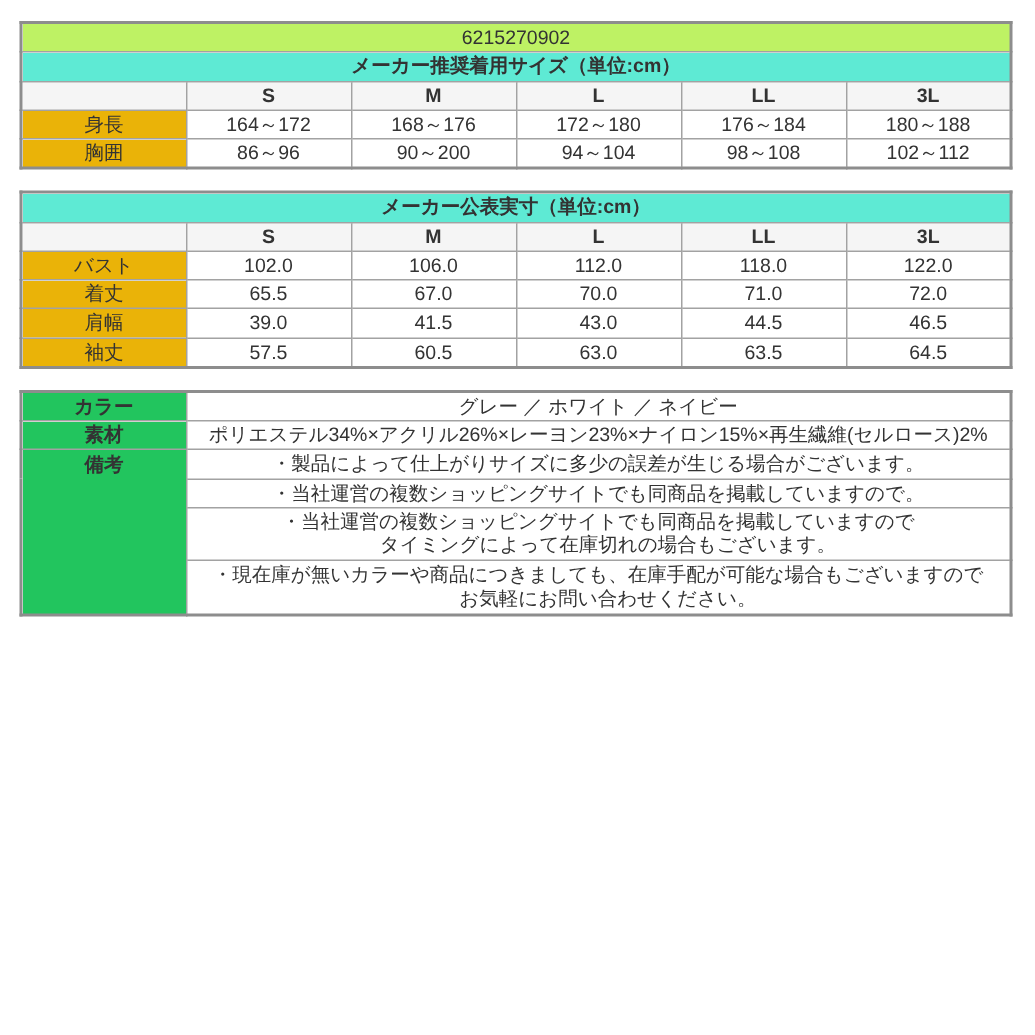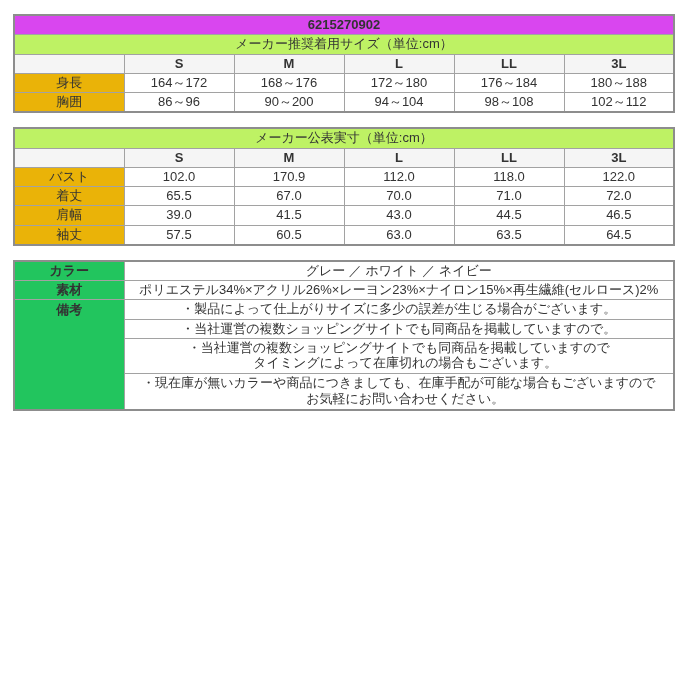--- a/index.html
+++ b/index.html
@@ -29,26 +29,25 @@
     line-height: 1.25;
     padding: 1px 4px;
     height: 15px;
     text-align: center;
     vertical-align: middle;
     overflow: hidden;
     white-space: nowrap;
   }
   td.code-cell {
     font-size: 13.5px;
-    background: #d946ef;
+    background: #bef264;
+  }
+  td.title-cell {
     font-weight: bold;
-  }
-  td.title-cell {
-    font-weight: normal;
-    background: #bef264;
+    background: #5eead4;
   }
   td.col-head {
     font-weight: bold;
     background: #f5f5f5;
   }
   td.row-head {
     font-weight: normal;
     background: #eab308;
   }
   td.info-label {
@@ -143,21 +142,21 @@
       <td class="col-head"></td>
       <td class="col-head">S</td>
       <td class="col-head">M</td>
       <td class="col-head">L</td>
       <td class="col-head">LL</td>
       <td class="col-head">3L</td>
     </tr>
     <tr>
       <td class="row-head">バスト</td>
       <td>102.0</td>
-      <td>170.9</td>
+      <td>106.0</td>
       <td>112.0</td>
       <td>118.0</td>
       <td>122.0</td>
     </tr>
     <tr>
       <td class="row-head">着丈</td>
       <td>65.5</td>
       <td>67.0</td>
       <td>70.0</td>
       <td>71.0</td>

